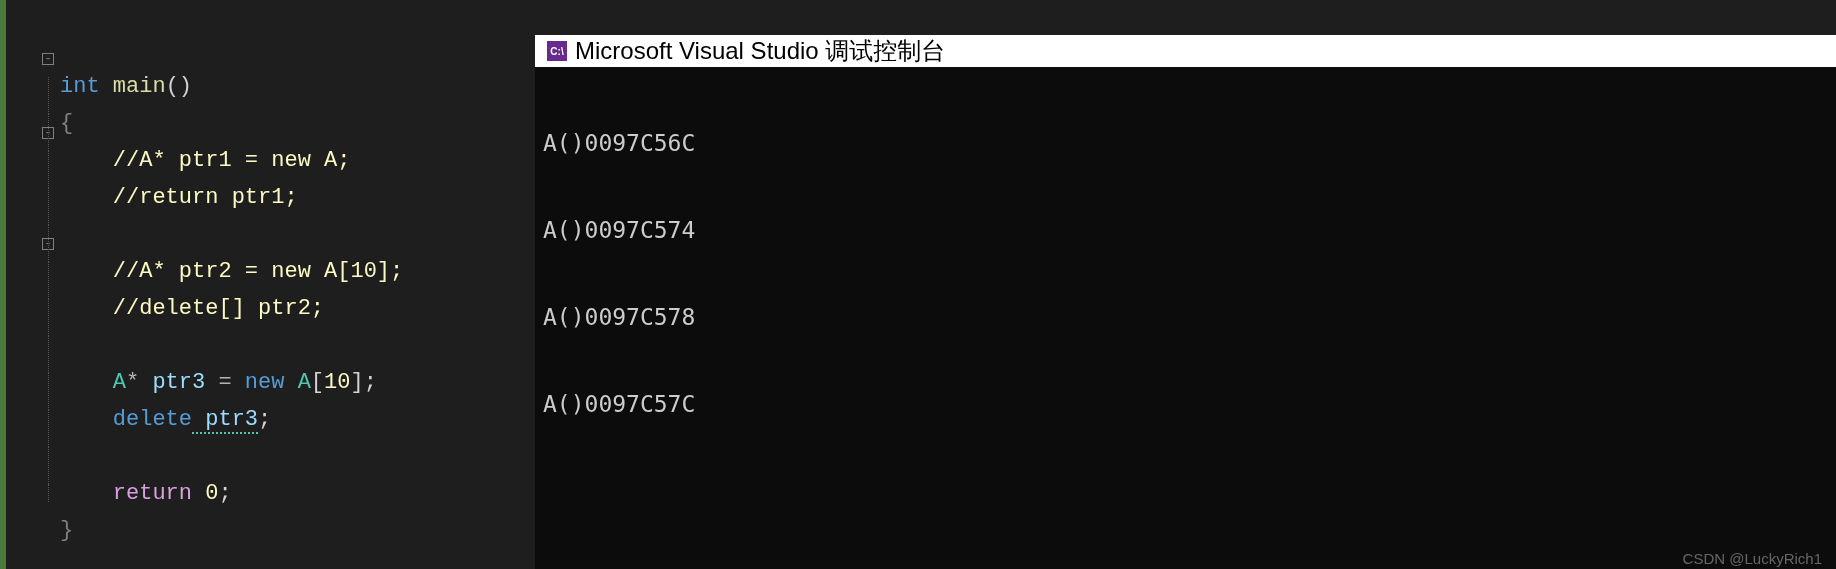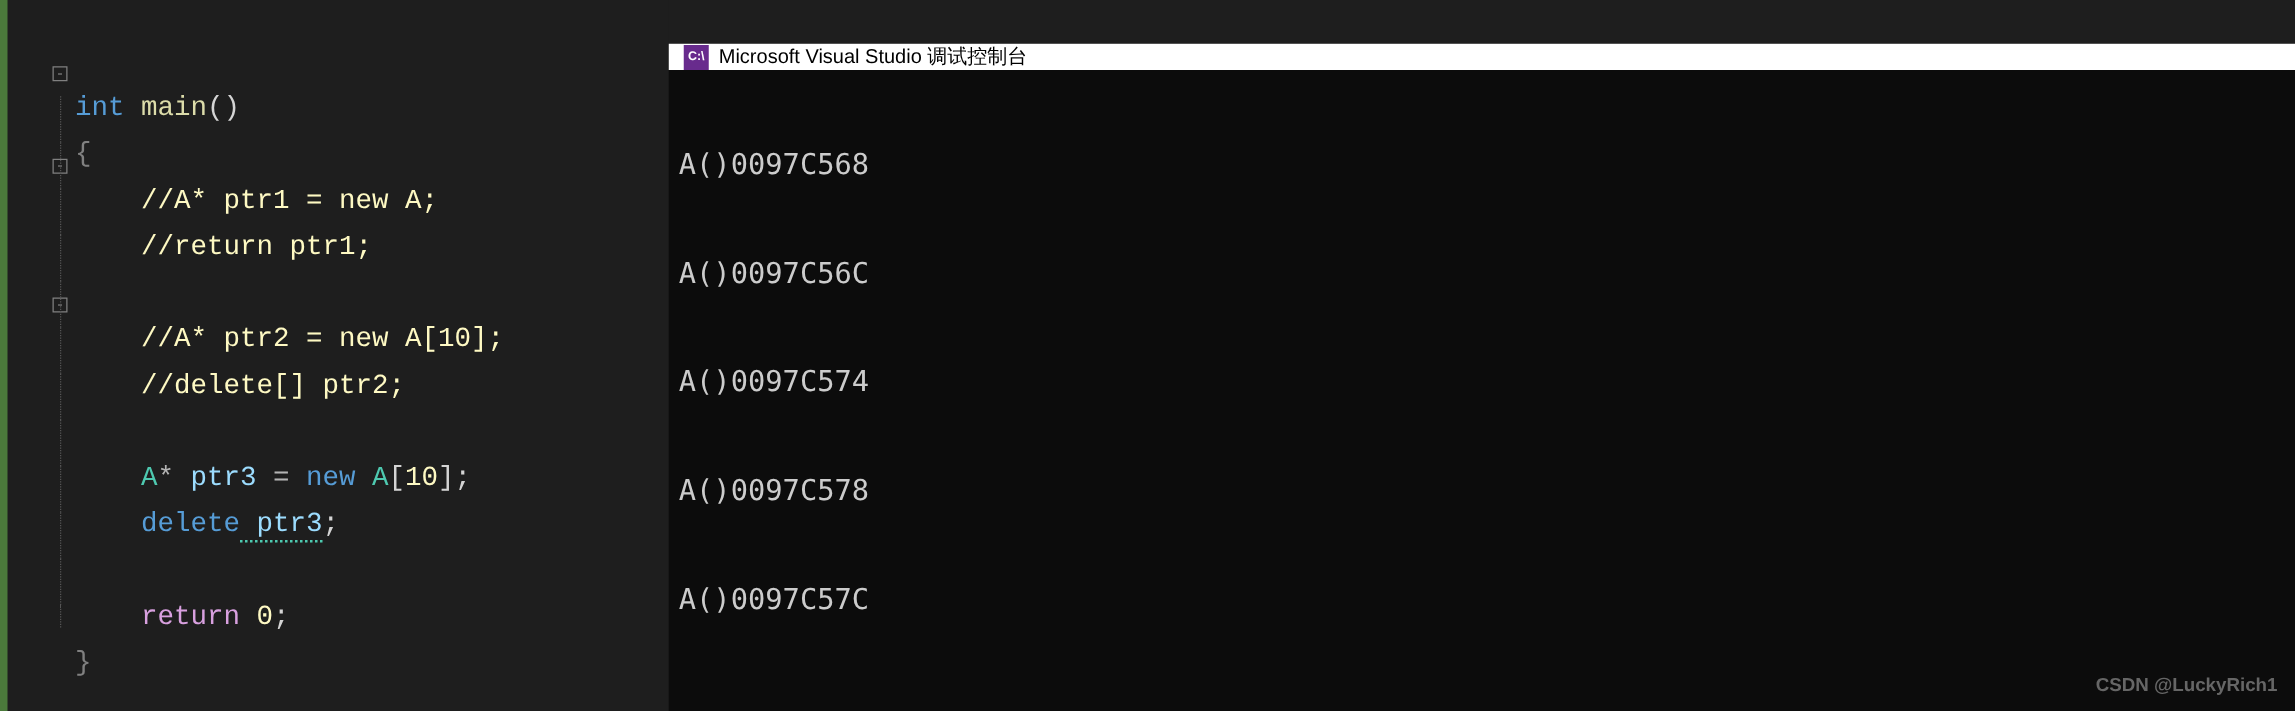--- a/index.html
+++ b/index.html
@@ -106,41 +106,40 @@
       display: flex;
       align-items: center;
       justify-content: center;
       color: #fff;
       font-size: 10px;
       font-weight: bold;
       font-family: Arial, sans-serif;
     }
     .console-title {
       color: #000;
-      font-size: 16px;
+      font-size: 24px;
       font-family: "Segoe UI", Arial, sans-serif;
     }
     .console-output {
       flex: 1;
       padding: 4px 8px;
       color: #cccccc;
       font-size: 23px;
       line-height: 29px;
       font-family: Consolas, 'SimSun', monospace;
       white-space: pre;
     }
     .console-line { height: 29px; }
     .watermark {
       position: absolute;
-      bottom: 12px;
+      bottom: 2px;
       right: 14px;
       color: #666;
       font-size: 15px;
       font-family: Arial, sans-serif;
-      font-weight: bold;
     }
   </style>
 </head>
 <body>
 
 <div class="editor-margin"></div>
 
 <div class="editor-pane">
   <div class="code-area">
     <div class="outline-column">
@@ -203,21 +202,20 @@
     </div>
   </div>
 </div>
 
 <div class="console-pane">
   <div class="console-titlebar">
     <div class="console-icon">C:\</div>
     <div class="console-title">Microsoft Visual Studio 调试控制台</div>
   </div>
   <div class="console-output">
-    <div class="console-line">A()0097C568</div>
     <div class="console-line">A()0097C56C</div>
     <div class="console-line">A()0097C574</div>
     <div class="console-line">A()0097C578</div>
     <div class="console-line">A()0097C57C</div>
     
     
     
     
     
     

